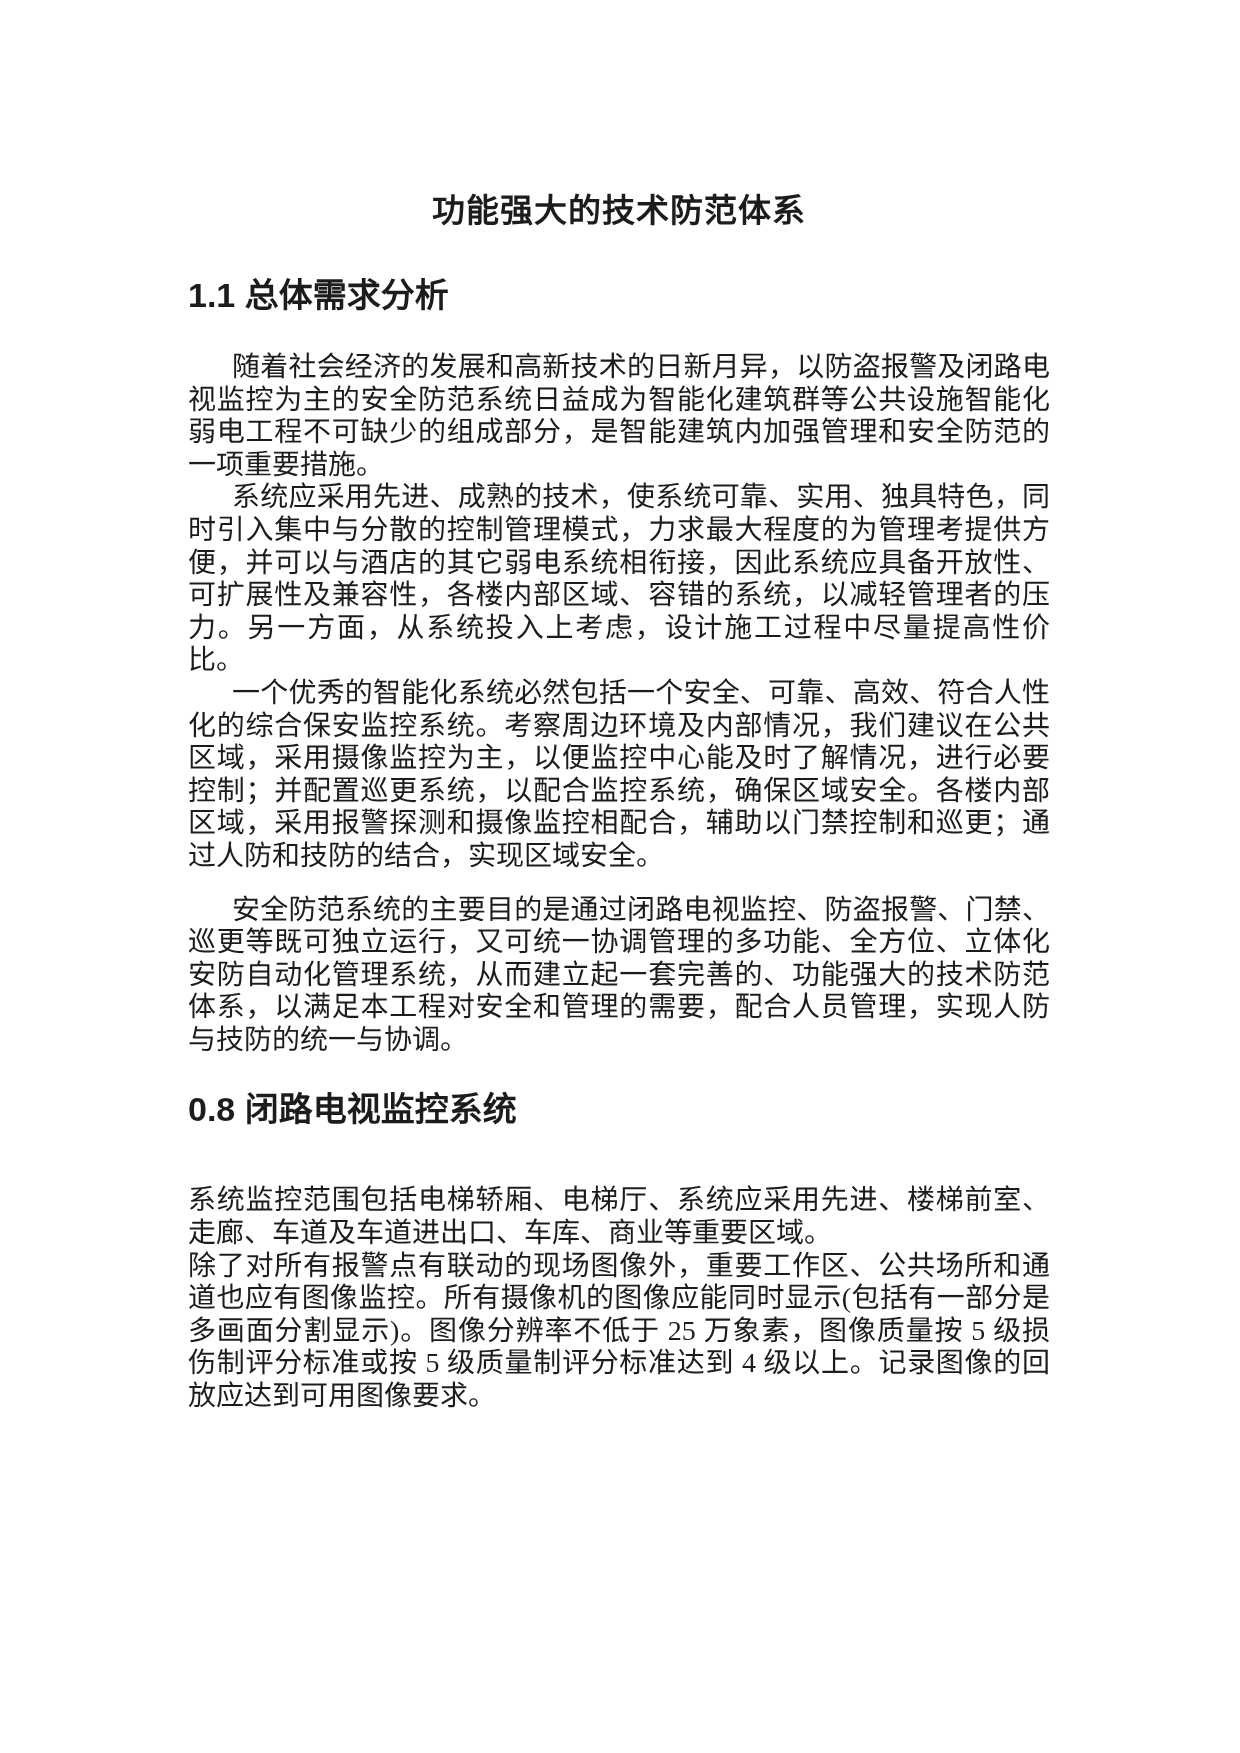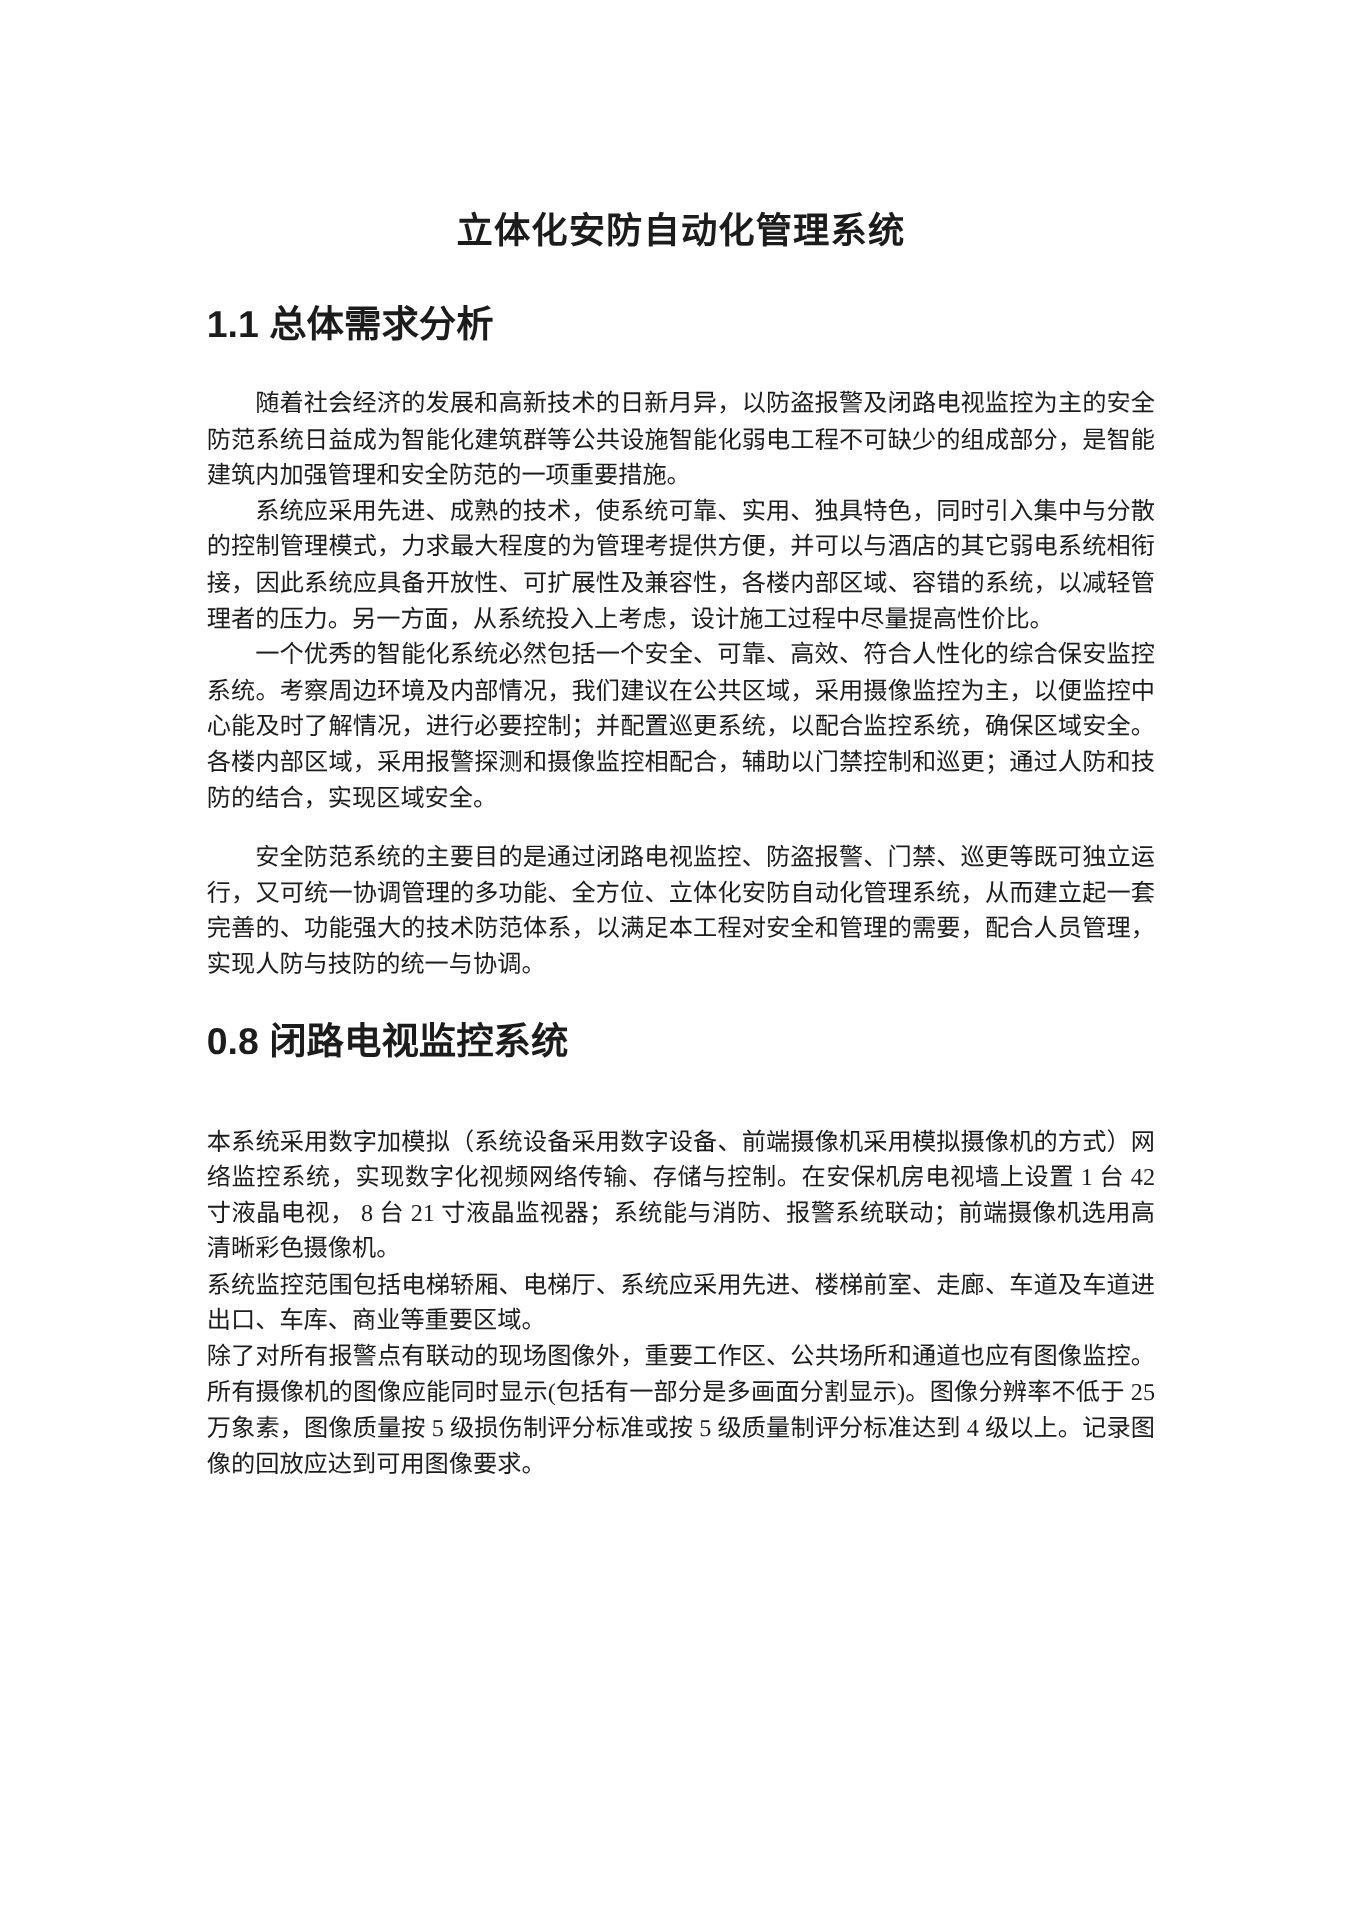--- a/index.html
+++ b/index.html
@@ -34,49 +34,48 @@
   .h-l2.second { margin-bottom: 60px; }
   .h-l3 {
     margin: 0 0 40px 0;
     font-family: "Liberation Sans", "DejaVu Sans", sans-serif;
     font-size: 21px;
     line-height: 26px;
     font-weight: bold;
   }
   .body-p {
     margin: 0;
-    font-size: 22px;
+    font-size: 28px;
     line-height: 32.6px;
     text-align: justify;
     text-align-last: left;
     word-break: break-all;
   }
   .body-p.indent { text-indent: 44px; }
   .sec-end { margin-bottom: 38px; margin-top: 21px; }
 </style>
 </head>
 <body>
 
 <div class="page">
 
-  <h1 class="doc-title">立体化安防自动化管理系统</h1>
+  <h1 class="doc-title">功能强大的技术防范体系</h1>
 
   <h2 class="h-l2">1.1 总体需求分析</h2>
 
   <p class="body-p indent">随着社会经济的发展和高新技术的日新月异，以防盗报警及闭路电视监控为主的安全防范系统日益成为智能化建筑群等公共设施智能化弱电工程不可缺少的组成部分，是智能建筑内加强管理和安全防范的一项重要措施。</p>
 
 
   <p class="body-p indent">系统应采用先进、成熟的技术，使系统可靠、实用、独具特色，同时引入集中与分散的控制管理模式，力求最大程度的为管理考提供方便，并可以与酒店的其它弱电系统相衔接，因此系统应具备开放性、可扩展性及兼容性，各楼内部区域、容错的系统，以减轻管理者的压力。另一方面，从系统投入上考虑，设计施工过程中尽量提高性价比。</p>
 
   <p class="body-p indent">一个优秀的智能化系统必然包括一个安全、可靠、高效、符合人性化的综合保安监控系统。考察周边环境及内部情况，我们建议在公共区域，采用摄像监控为主，以便监控中心能及时了解情况，进行必要控制；并配置巡更系统，以配合监控系统，确保区域安全。各楼内部区域，采用报警探测和摄像监控相配合，辅助以门禁控制和巡更；通过人防和技防的结合，实现区域安全。</p>
 
   <p class="body-p indent sec-end">安全防范系统的主要目的是通过闭路电视监控、防盗报警、门禁、巡更等既可独立运行，又可统一协调管理的多功能、全方位、立体化安防自动化管理系统，从而建立起一套完善的、功能强大的技术防范体系，以满足本工程对安全和管理的需要，配合人员管理，实现人防与技防的统一与协调。</p>
 
   <h2 class="h-l2 second">0.8 闭路电视监控系统</h2>
 
 
-  <p class="body-p">本系统采用数字加模拟（系统设备采用数字设备、前端摄像机采用模拟摄像机的方式）网络监控系统，实现数字化视频网络传输、存储与控制。在安保机房电视墙上设置 1 台 42 寸液晶电视， 8 台 21 寸液晶监视器；系统能与消防、报警系统联动；前端摄像机选用高清晰彩色摄像机。</p>
 
   <p class="body-p">系统监控范围包括电梯轿厢、电梯厅、系统应采用先进、楼梯前室、走廊、车道及车道进出口、车库、商业等重要区域。</p>
 
   <p class="body-p">除了对所有报警点有联动的现场图像外，重要工作区、公共场所和通道也应有图像监控。所有摄像机的图像应能同时显示(包括有一部分是多画面分割显示)。图像分辨率不低于 25 万象素，图像质量按 5 级损伤制评分标准或按 5 级质量制评分标准达到 4 级以上。记录图像的回放应达到可用图像要求。</p>
 
 </div>
 
 </body></html>

